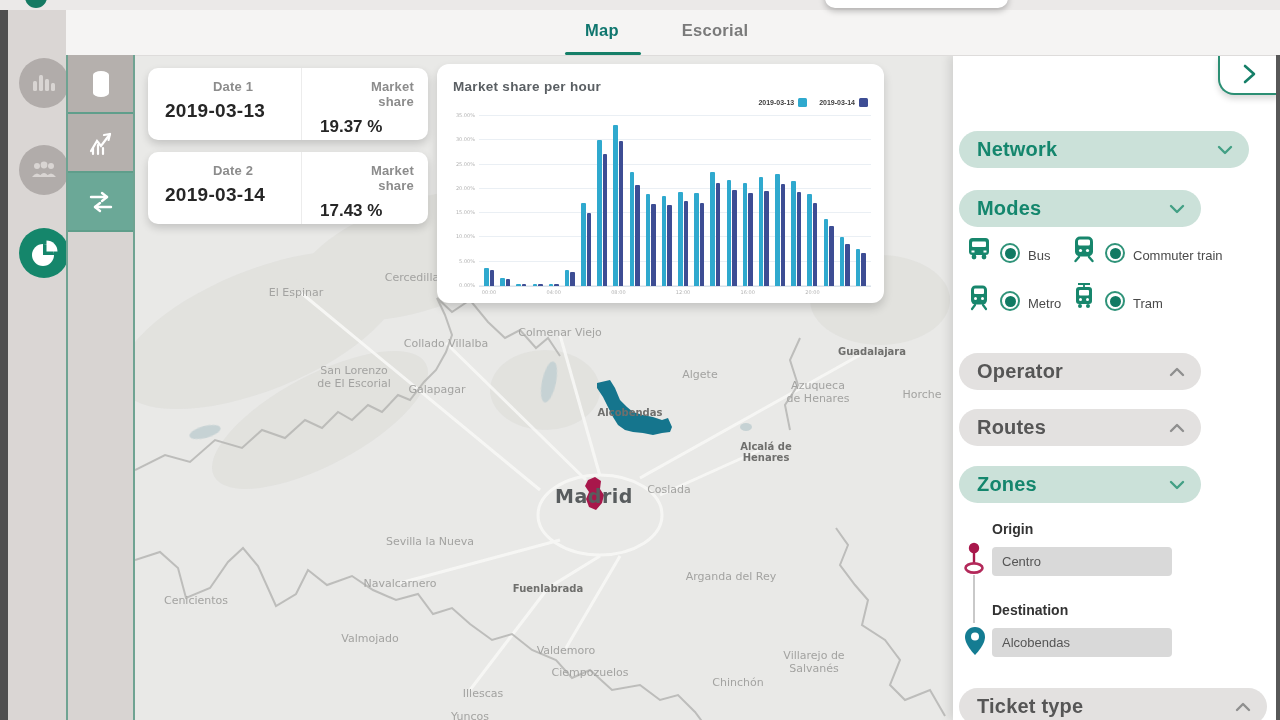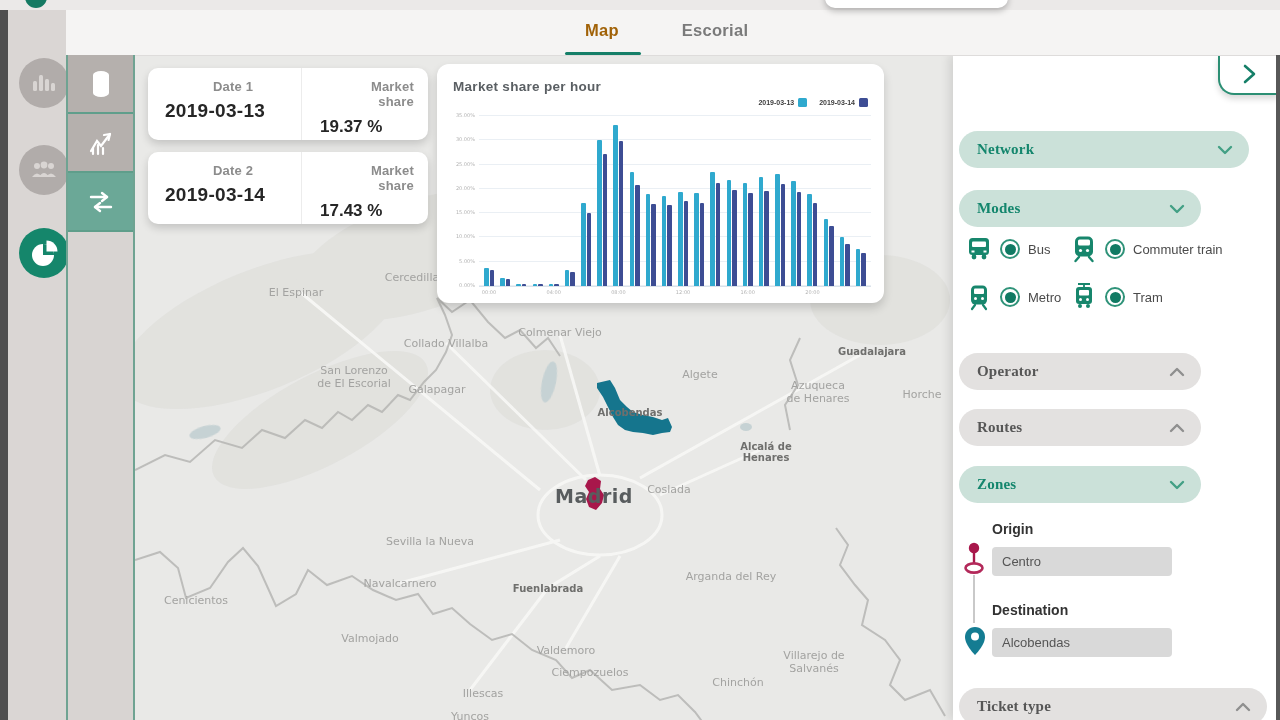--- a/index.html
+++ b/index.html
@@ -7,21 +7,21 @@
     background:#e9e9e7;font-family:"Liberation Sans",sans-serif;}
 
   
   .topbar{position:absolute;left:0;top:0;width:1280px;height:10px;background:#ebe9e8;z-index:30;}
   .logo-circle{position:absolute;left:25px;top:-14px;width:22px;height:22px;border-radius:50%;background:#157a63;}
   .top-button{position:absolute;left:825px;top:-24px;width:183px;height:32px;background:#fff;border-radius:10px;
     box-shadow:0 3px 6px rgba(0,0,0,.25);}
   .tabbar{position:absolute;left:8px;top:10px;width:1272px;height:45px;background:#f5f4f3;
     border-bottom:1px solid #dedcdb;z-index:25;}
   .tab{position:absolute;top:11px;font-size:16.5px;font-weight:bold;letter-spacing:.3px;cursor:pointer;}
-  .tab-map{left:563px;width:62px;text-align:center;color:#a16207;}
+  .tab-map{left:563px;width:62px;text-align:center;color:#0f766e;}
   .tab-underline{position:absolute;left:557px;top:42px;width:76px;height:3px;border-radius:2px;background:#157f68;}
   .tab-dash{left:658px;width:98px;text-align:center;color:#7a7a7a;}
 
   
   .edge-strip{position:absolute;left:0;top:10px;width:8px;height:710px;background:#4f4f4f;z-index:31;}
   .sidebar{position:absolute;left:8px;top:10px;width:58px;height:710px;background:#dad6d4;z-index:26;}
   .side-circle{position:absolute;left:11px;width:50px;height:50px;border-radius:50%;background:#b1acaa;
     display:flex;align-items:center;justify-content:center;cursor:pointer;}
   .side-circle.active{background:#15866b;}
   .rail{position:absolute;left:66px;top:55px;width:69px;height:665px;background:#d8d4d2;
@@ -70,24 +70,24 @@
   
   .panel{position:absolute;left:953px;top:55px;width:323px;height:665px;background:#fff;
     box-shadow:-4px 0 9px rgba(0,0,0,.10);z-index:20;}
   .collapse-btn{position:absolute;left:265px;top:0;width:58px;height:38px;background:#fff;
     border-left:2px solid #2c8f74;border-bottom:2px solid #2c8f74;border-radius:0 0 0 16px;
     box-shadow:0 4px 6px rgba(0,0,0,.15);display:flex;align-items:center;justify-content:center;cursor:pointer;}
   .pill{position:absolute;left:6px;height:37px;border-radius:18.5px;display:flex;align-items:center;
     justify-content:space-between;padding:0 16px 0 18px;box-sizing:border-box;cursor:pointer;}
   .pill.teal{background:#cbe1d9;}
   .pill.gray{background:#e3e1e0;}
-  .plabel{font-size:15px;font-weight:bold;letter-spacing:.2px;font-family:Liberation Serif, serif;}
+  .plabel{font-size:20px;font-weight:bold;letter-spacing:.2px;}
   .pill.teal .plabel{color:#14866d;}
   .pill.gray .plabel{color:#565656;}
-  .mode{position:absolute;display:flex;align-items:center;gap:8px;}
+  .mode{position:absolute;display:flex;align-items:flex-end;gap:8px;}
   .radio{width:20px;height:20px;border:2px solid #2f9379;border-radius:50%;box-sizing:border-box;
     display:flex;align-items:center;justify-content:center;cursor:pointer;}
   .radio .dot{width:11px;height:11px;border-radius:50%;background:#117a63;}
   .mode-label{font-size:13px;color:#4a4a4a;}
   .zone-label{position:absolute;font-size:14px;font-weight:bold;color:#333;}
   .zone-input{position:absolute;width:180px;height:29px;background:#d9d9d9;border:none;border-radius:4px;
     font-size:13px;color:#555;padding:0 10px;box-sizing:border-box;font-family:"Liberation Sans",sans-serif;}
   .connector{position:absolute;width:2px;background:#c9c9c9;}
   .scrollbar{position:absolute;left:1276px;top:55px;width:4px;height:665px;background:#585858;z-index:40;cursor:pointer;}
 </style>

